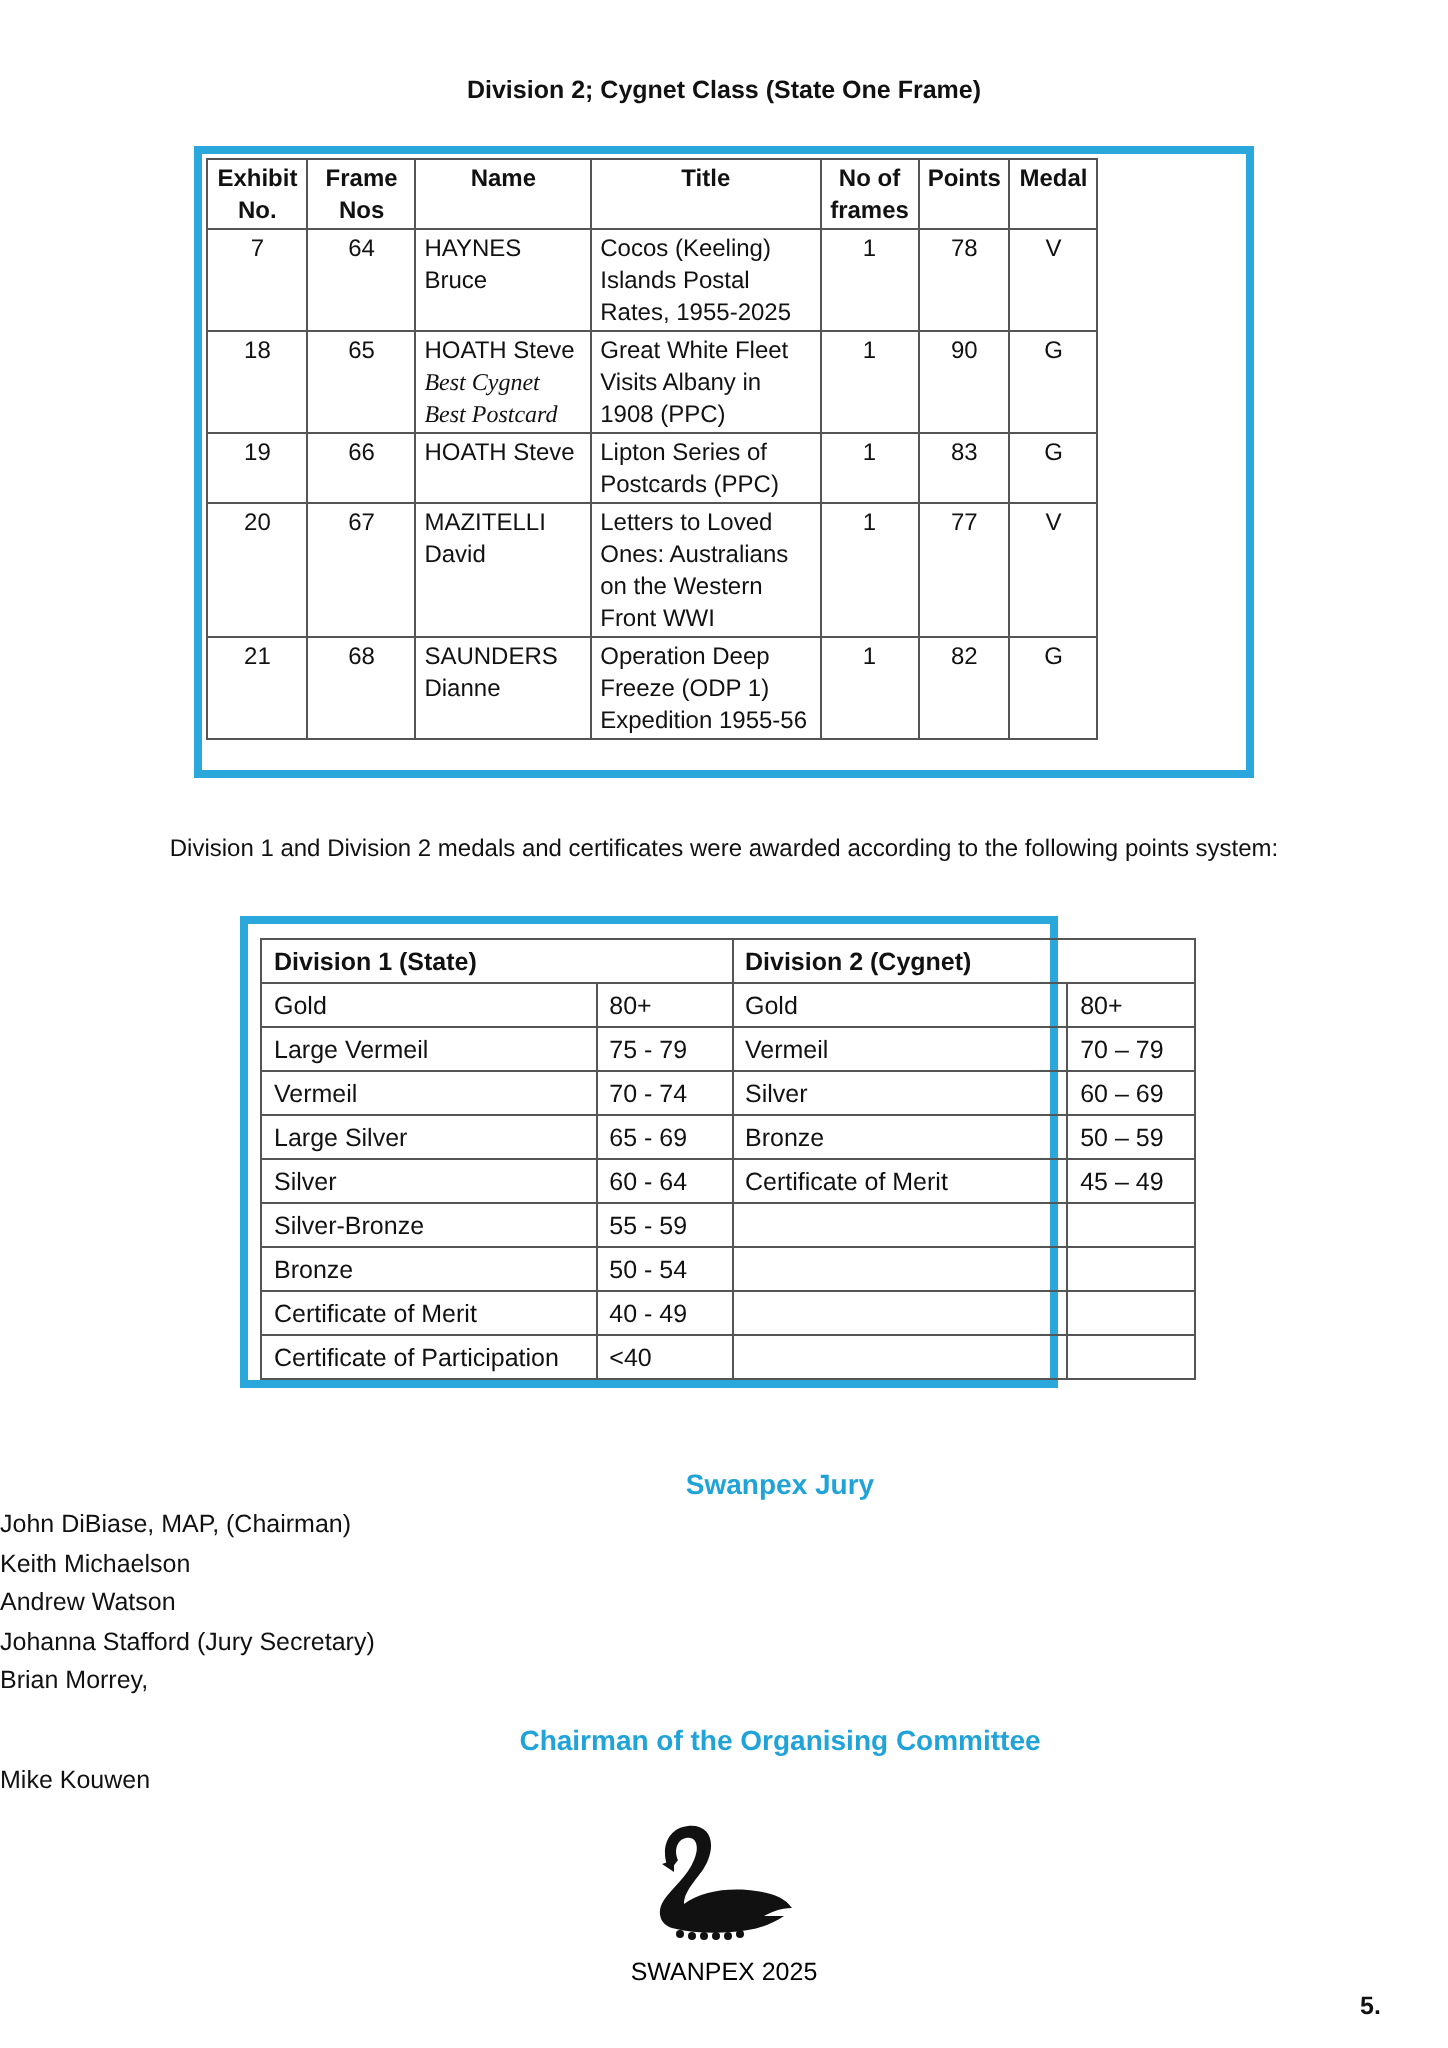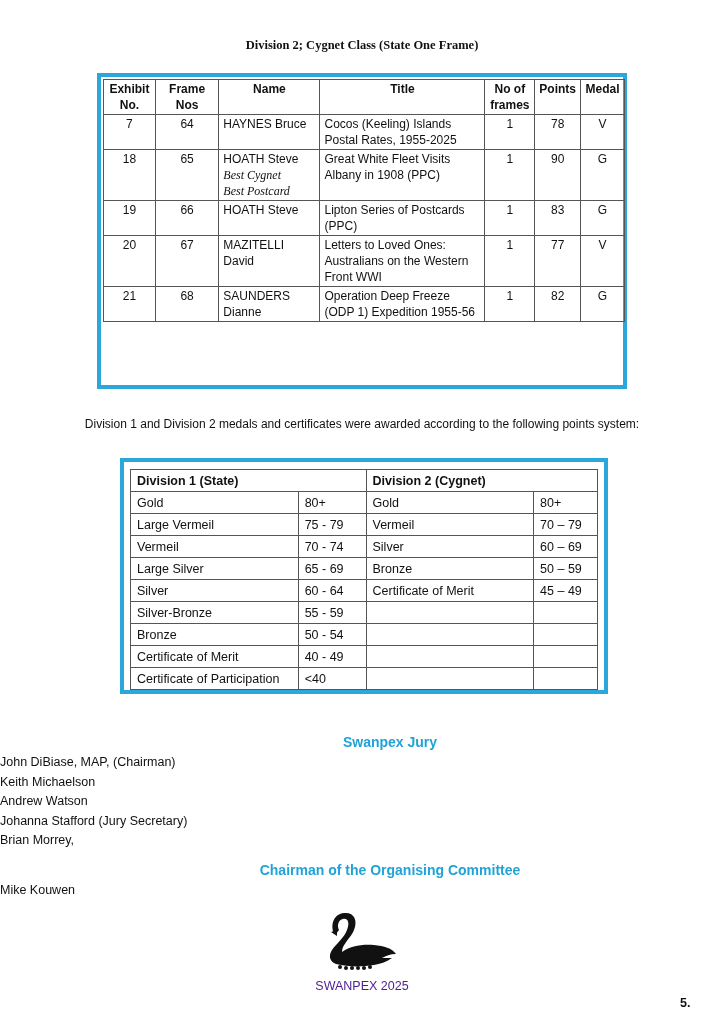--- a/index.html
+++ b/index.html
@@ -1,41 +1,41 @@
 <!DOCTYPE html>
 <html><head>
 <meta charset="utf-8">
 <style>
   html, body { margin: 0; padding: 0; background: #ffffff; }
   body { width: 724px; height: 1024px; position: relative; overflow: hidden;
          font-family: "Liberation Sans", "DejaVu Sans", sans-serif; color: #111; }
   .h-title { position: absolute; left: 0; width: 724px; top: 38px; text-align: center;
-             font-weight: bold; font-size: 12.5px; font-family: Liberation Serif, serif; }
+             font-weight: bold; font-size: 12.5px; }
   .frame1 { position: absolute; left: 97px; top: 73px; width: 530px; height: 316px;
             border: 4px solid #2aa8dc; box-sizing: border-box; background: #fff; }
   table { border-collapse: collapse; font-size: 12px; }
-  .t1 { position: absolute; left: 2px; top: 2px; width: 522px; }
+  .t1 { position: absolute; left: 2px; top: 2px; width: 446px; }
   .t1 th, .t1 td { border: 1px solid #555; padding: 1px 4px; vertical-align: top; line-height: 16px; }
   .t1 th { font-weight: bold; text-align: center; }
   .t1 td.c { text-align: center; }
   .t1 td.l { text-align: left; }
   .t1 .it { font-style: italic; display: block; font-family: Liberation Serif, serif; }
   .para { position: absolute; left: 0; width: 724px; top: 417px; text-align: center;
           font-weight: normal; font-size: 12px; }
-  .frame2 { position: absolute; left: 120px; top: 458px; width: 488px; height: 236px;
+  .frame2 { position: absolute; left: 120px; top: 458px; width: 409px; height: 236px;
             border: 4px solid #2aa8dc; box-sizing: border-box; background: #fff; }
   .t2 { position: absolute; left: 6px; top: 7px; width: 468px; }
   .t2 th, .t2 td { border: 1px solid #555; padding: 0 6px; height: 21px; text-align: left; font-size: 12.5px; }
   .t2 th { font-weight: bold; }
   .sect-title { position: absolute; left: 0; width: 724px; text-align: center; color: #1fa3d8;
                 font-weight: bold; font-size: 14px; padding-left: 28px; }
   .lines { position: absolute; left: 0; width: 724px; font-size: 12.5px; line-height: 19.5px; }
   .swan { position: absolute; left: 320px; top: 910px; width: 80px; height: 62px; }
   .footer-text { position: absolute; left: 0; width: 724px; top: 979px; text-align: center;
-                 color: #4c1d95; font-size: 12.5px; }
+                 color: #000000; font-size: 12.5px; }
   .page-num { position: absolute; left: 680px; top: 996px; font-weight: bold; font-size: 12.5px; }
 </style>
 </head>
 <body>
 
 <div class="h-title">Division 2; Cygnet Class (State One Frame)</div>
 
 <div class="frame1">
   <table class="t1">
     <colgroup>

